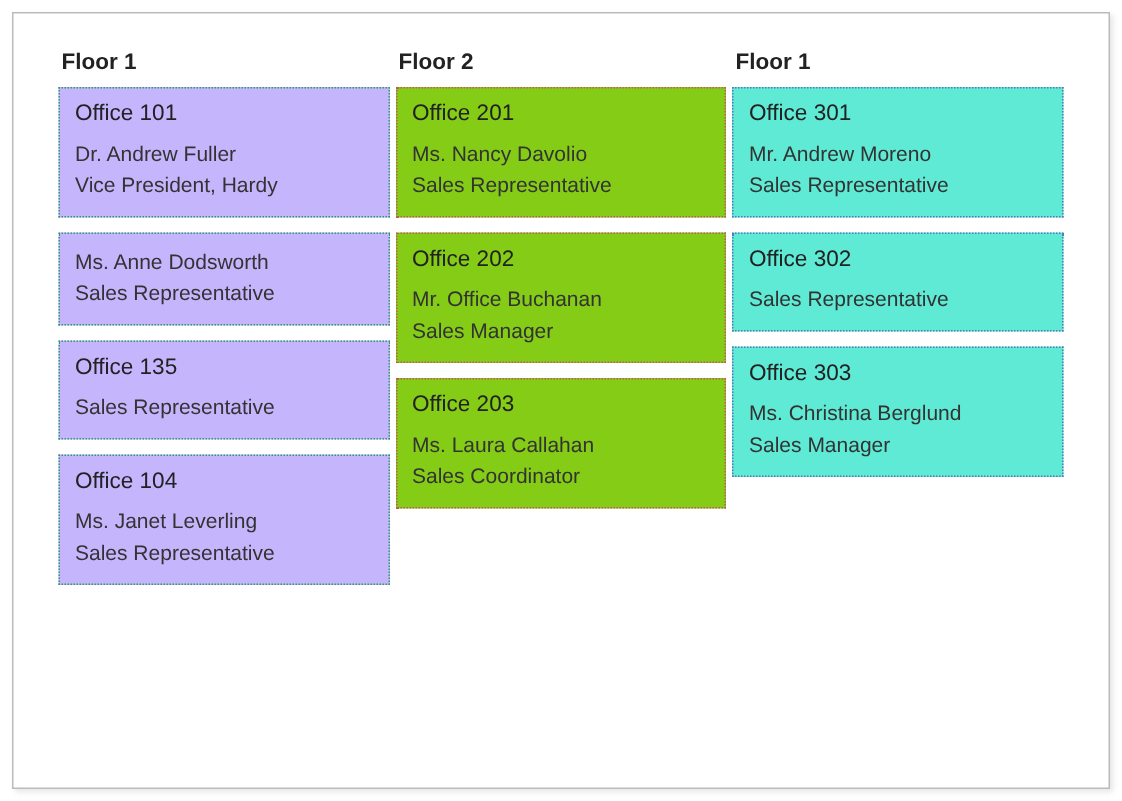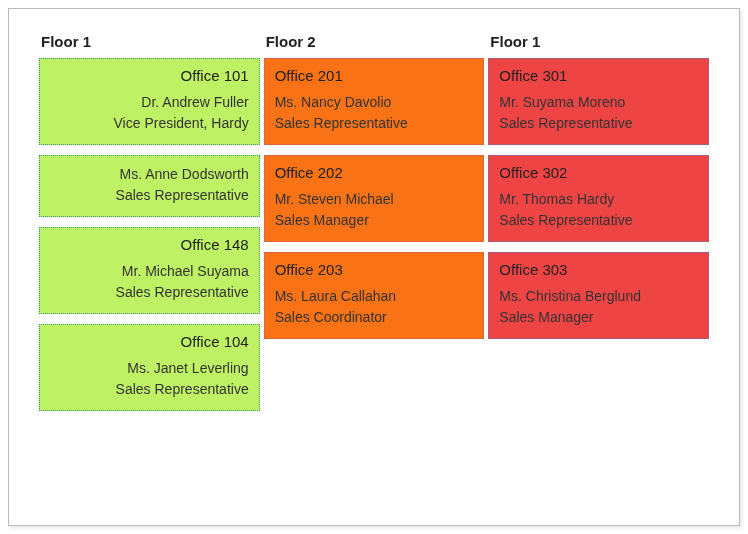--- a/index.html
+++ b/index.html
@@ -29,30 +29,29 @@
     color: #222;
     margin-bottom: 8px;
     padding-left: 2px;
   }
   .office-card {
     border: 1px dotted;
     padding: 8px 10px 10px 10px;
     margin-bottom: 10px;
   }
   .office-card.green {
-    background: #bef264;
+    background: #c4b5fd;
     border-color: #2f986c;
-    text-align: right;
   }
   .office-card.pink {
-    background: #f97316;
+    background: #84cc16;
     border-color: #c2595f;
   }
   .office-card.blue {
-    background: #ef4444;
+    background: #5eead4;
     border-color: #5a77b8;
   }
   .office-name {
     font-size: 15px;
     color: #222;
     margin-bottom: 8px;
   }
   .person-name, .person-title {
     font-size: 14px;
     color: #333;
@@ -70,62 +69,60 @@
     <div class="office-card green">
       <div class="office-name">Office 101</div>
       <div class="person-name">Dr. Andrew Fuller</div>
       <div class="person-title">Vice President, Hardy</div>
     </div>
     <div class="office-card green">
       <div class="person-name">Ms. Anne Dodsworth</div>
       <div class="person-title">Sales Representative</div>
     </div>
     <div class="office-card green">
-      <div class="office-name">Office 148</div>
-      <div class="person-name">Mr. Michael Suyama</div>
+      <div class="office-name">Office 135</div>
       <div class="person-title">Sales Representative</div>
     </div>
     <div class="office-card green">
       <div class="office-name">Office 104</div>
       <div class="person-name">Ms. Janet Leverling</div>
       <div class="person-title">Sales Representative</div>
     </div>
   </div>
 
   <div class="floor-column">
     <div class="floor-title">Floor 2</div>
 
     <div class="office-card pink">
       <div class="office-name">Office 201</div>
       <div class="person-name">Ms. Nancy Davolio</div>
       <div class="person-title">Sales Representative</div>
     </div>
     <div class="office-card pink">
       <div class="office-name">Office 202</div>
-      <div class="person-name">Mr. Steven Michael</div>
+      <div class="person-name">Mr. Office Buchanan</div>
       <div class="person-title">Sales Manager</div>
     </div>
     <div class="office-card pink">
       <div class="office-name">Office 203</div>
       <div class="person-name">Ms. Laura Callahan</div>
       <div class="person-title">Sales Coordinator</div>
     </div>
   </div>
 
   <div class="floor-column">
     <div class="floor-title">Floor 1</div>
 
     <div class="office-card blue">
       <div class="office-name">Office 301</div>
-      <div class="person-name">Mr. Suyama Moreno</div>
+      <div class="person-name">Mr. Andrew Moreno</div>
       <div class="person-title">Sales Representative</div>
     </div>
     <div class="office-card blue">
       <div class="office-name">Office 302</div>
-      <div class="person-name">Mr. Thomas Hardy</div>
       <div class="person-title">Sales Representative</div>
     </div>
     <div class="office-card blue">
       <div class="office-name">Office 303</div>
       <div class="person-name">Ms. Christina Berglund</div>
       <div class="person-title">Sales Manager</div>
     </div>
   </div>
 
 </div>

